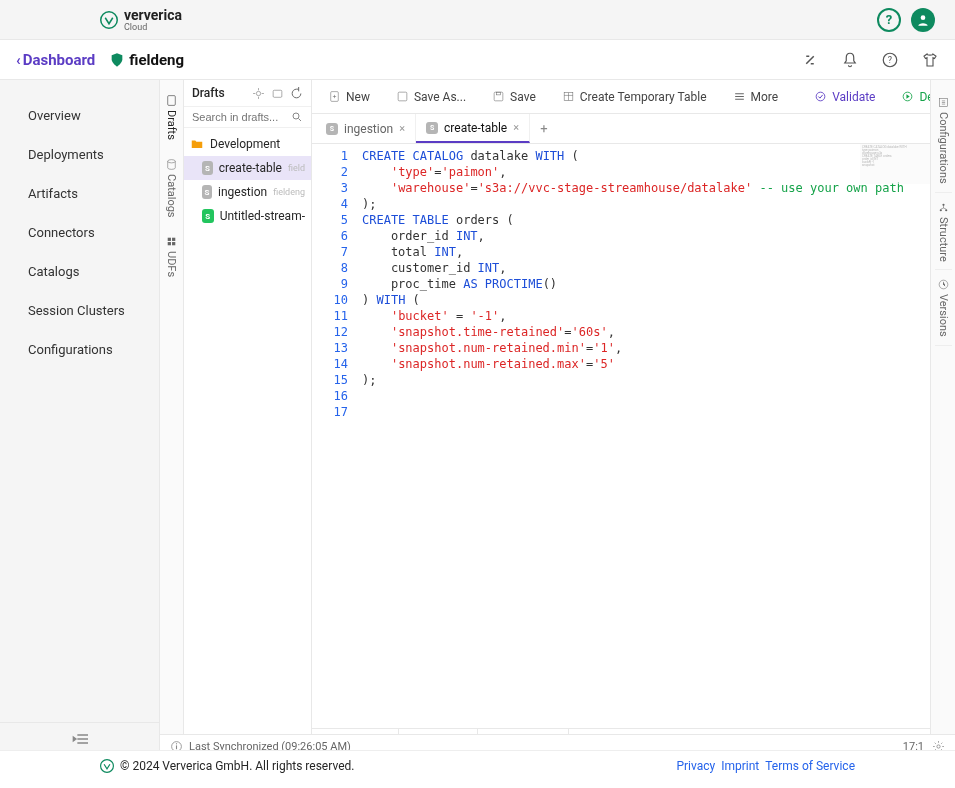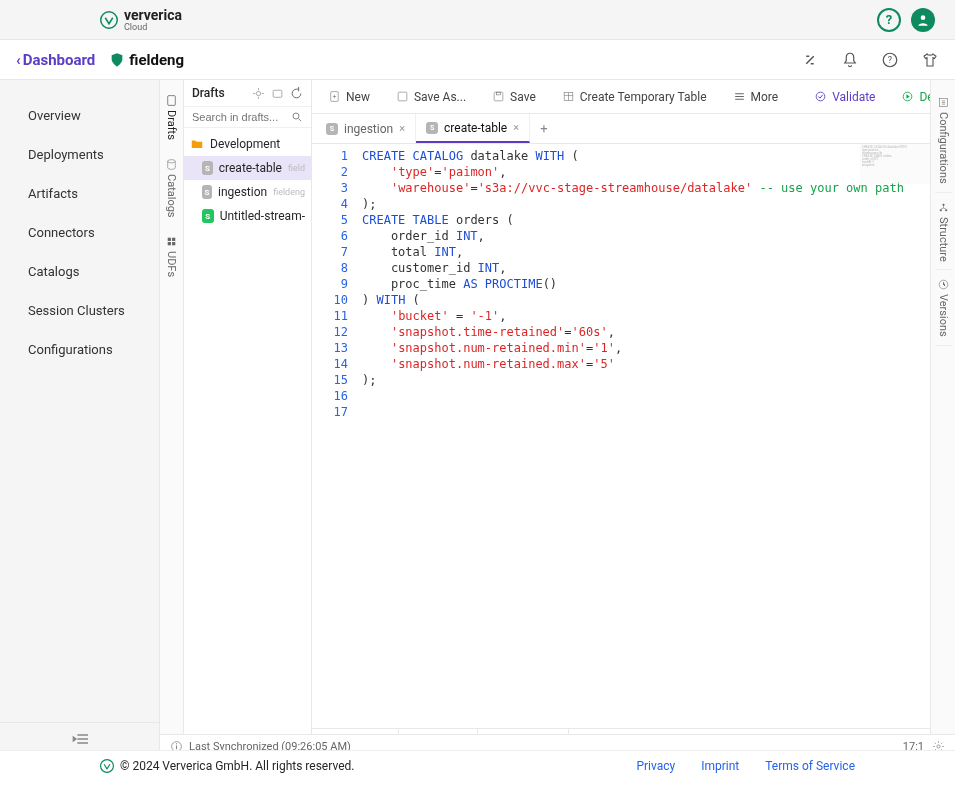--- a/index.html
+++ b/index.html
@@ -85,21 +85,21 @@
 .right-rail .ritem { display: flex; flex-direction: column; align-items: center; gap: 3px; padding: 8px 2px; cursor: pointer; color: #666; border-bottom: 1px solid #eee; }
 .right-rail .vlabel { writing-mode: vertical-rl; font-size: 11px; }
 
 .statusbar { height: 24px; border-top: 1px solid #e8e8e8; display: flex; align-items: center; padding: 0 10px; font-size: 11px; color: #666; background: #fff; position: absolute; bottom: 30px; left: 160px; right: 0; }
 .statusbar .sp { flex: 1; }
 .statusbar .gear { width: 13px; height: 13px; margin-left: 8px; cursor: pointer; }
 .statusbar .info { width: 13px; height: 13px; margin-right: 6px; }
 
 .footer { position: absolute; bottom: 8px; left: 0; right: 0; height: 30px; display: flex; align-items: center; padding: 0 100px; font-size: 12px; border-top: 1px solid #eee; background: #fff; }
 .footer .flogo { width: 14px; height: 14px; margin-right: 6px; }
-.footer .links { margin-left: auto; display: flex; gap: 26px; }
+.footer .links { margin-left: auto; display: flex; gap: 6px; }
 .footer .links span { color: #2563eb; cursor: pointer; }
 </style>
 </head>
 <body>
 
 <div class="brand-bar">
   <div class="brand-logo">
     <svg viewBox="0 0 24 24">
         <circle cx="12" cy="12" r="11" fill="none" stroke="#0e8a5f" stroke-width="2"></circle>
         <path d="M7 9 L12 17 L17 9" fill="none" stroke="#0e8a5f" stroke-width="2"></path>

